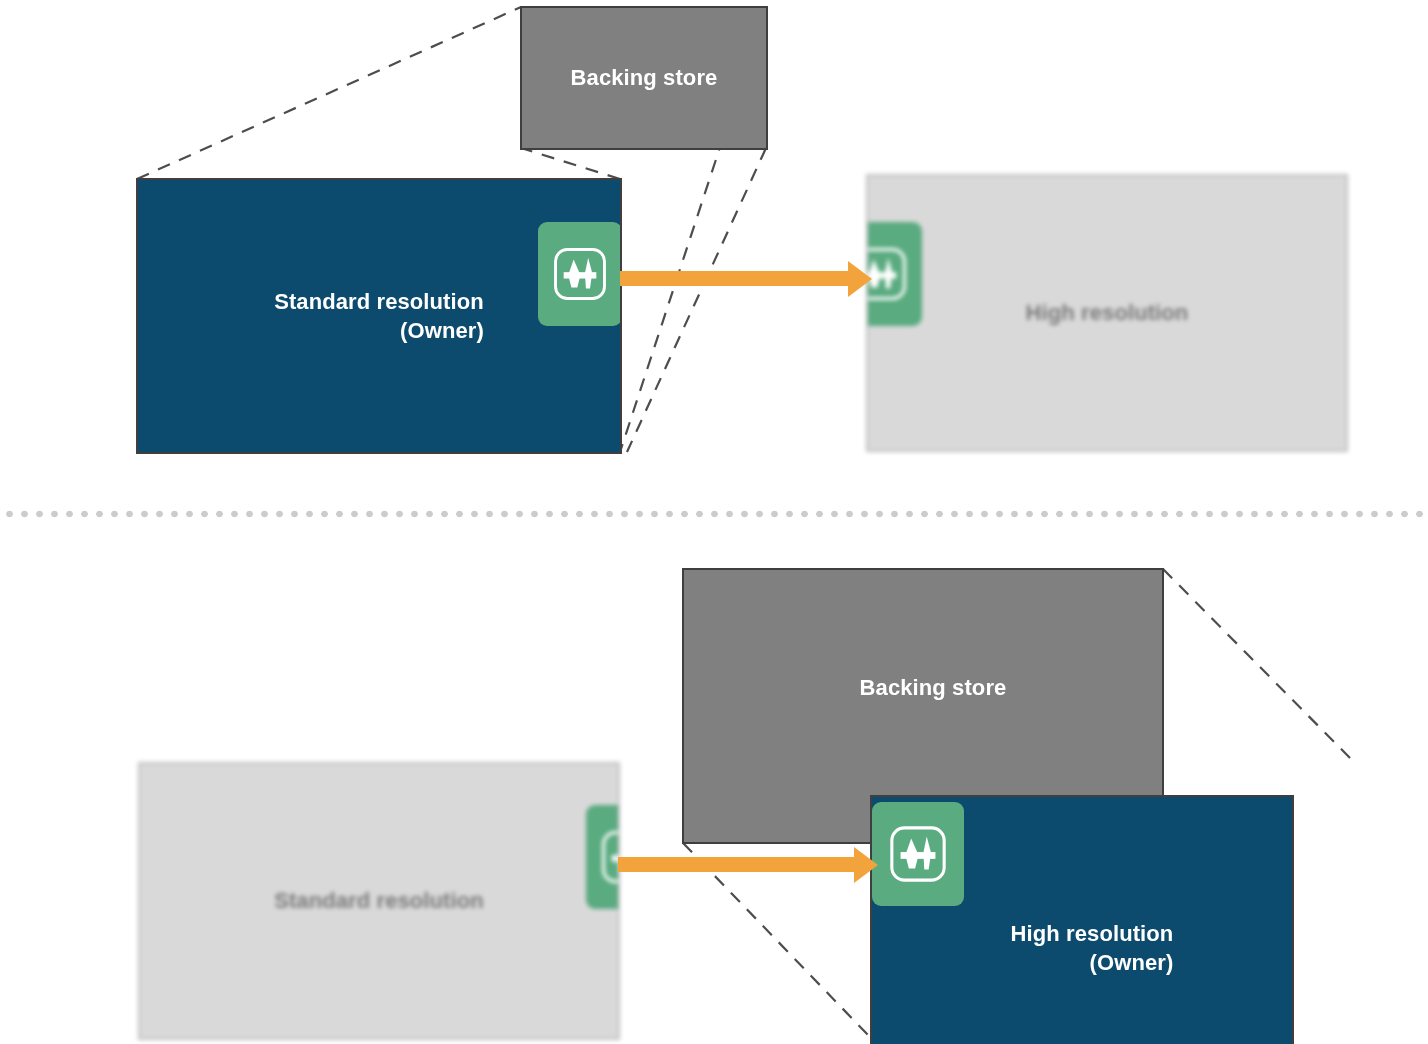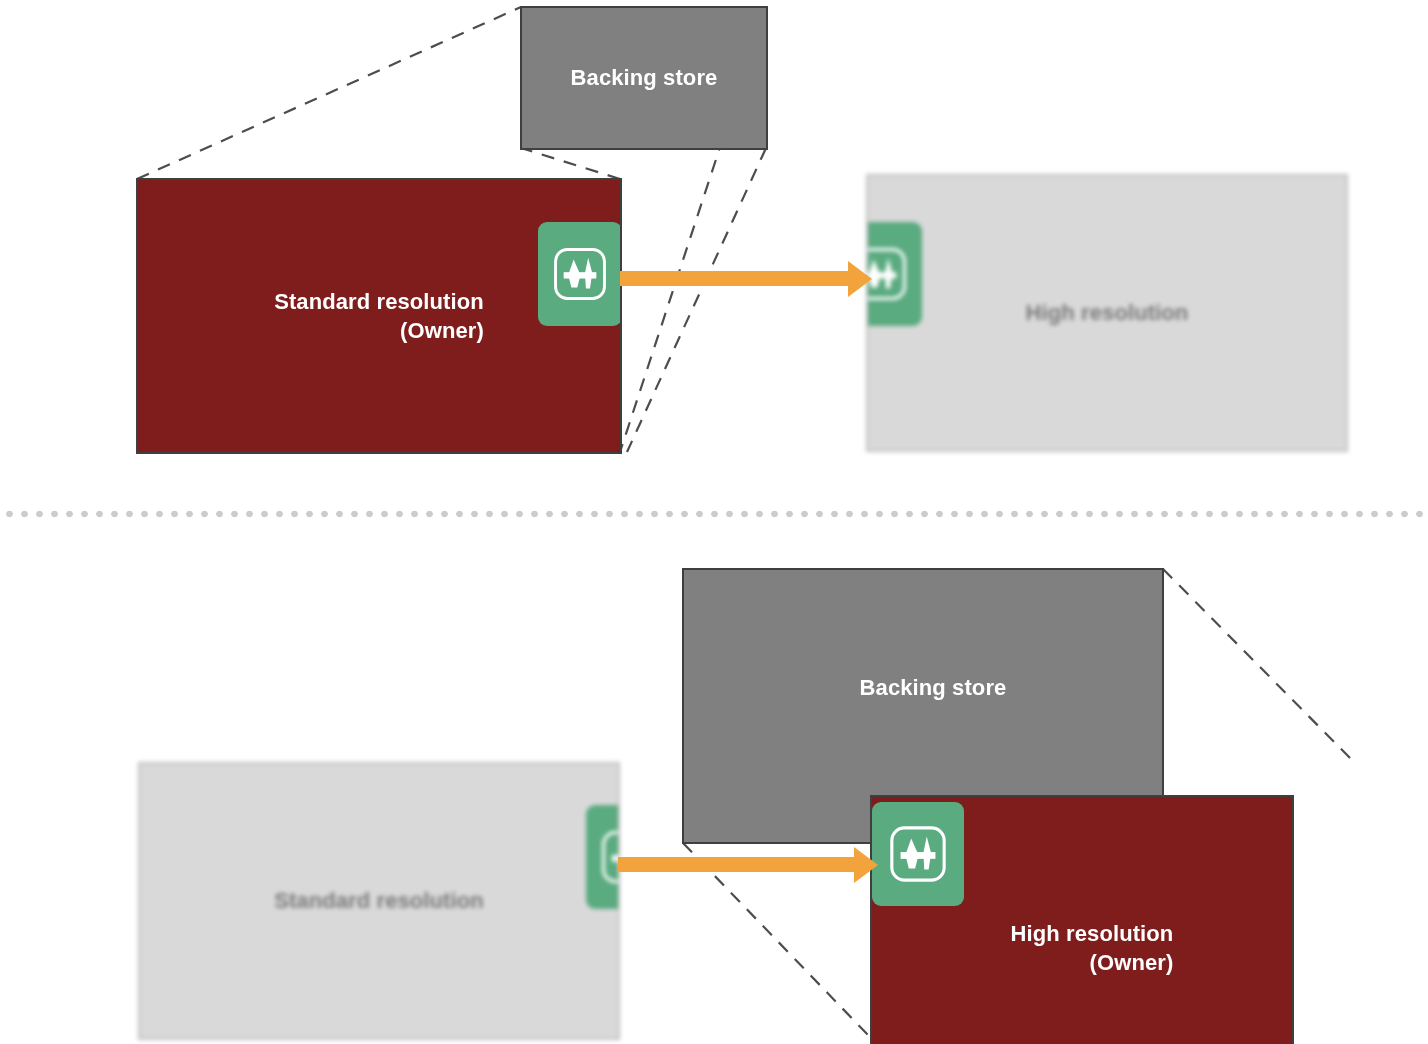--- a/index.html
+++ b/index.html
@@ -27,21 +27,21 @@
     align-items: center;
     justify-content: center;
     text-align: center;
     font-weight: bold;
     font-size: 22px;
     line-height: 1.32;
     letter-spacing: 0.1px;
   }
   .box .boxlabel { pointer-events: none; white-space: pre-line; text-align: right; }
 
-  .box-blue   { background: #7f1d1d; color: #ffffff; }
+  .box-blue   { background: #0c4a6e; color: #ffffff; }
   .box-gray   { background: #808080; color: #ffffff; }
   .box-light  { background: #d9d9d9; color: #7a7a7a; border-color: #bfbfbf; }
 
   
   .blurred { filter: blur(2.1px); }
 
   
   .svg-layer {
     position: absolute;
     left: 0; top: 0;

